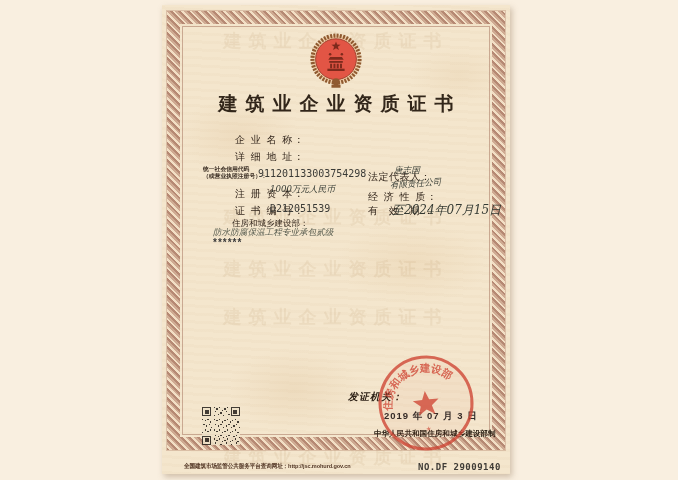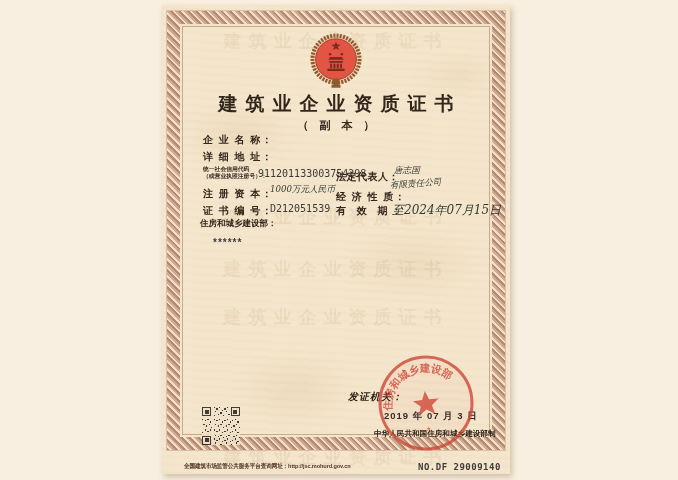--- a/index.html
+++ b/index.html
@@ -25,21 +25,21 @@
       rgba(171,113,90,.50) 4px 6px) 13;
   }
   .lace::after{content:"";position:absolute;inset:2px;border:1px solid rgba(150,95,75,.45);}
   .lace::before{content:"";position:absolute;inset:-14px;border:1px solid rgba(165,110,85,.30);}
   .wm{position:absolute;left:0;right:0;text-align:center;color:rgba(160,110,60,.09);
       font-size:18px;font-weight:bold;letter-spacing:7px;white-space:nowrap;overflow:hidden;}
   .title{position:absolute;left:0;right:0;top:86px;text-align:center;color:#32261a;
       font-size:19px;font-weight:bold;letter-spacing:8px;text-indent:8px;}
   .subtitle{position:absolute;left:0;right:0;top:113px;text-align:center;color:#32261a;
       font-size:11px;font-weight:bold;letter-spacing:4px;text-indent:4px;}
-  .lbl{position:absolute;color:#33261c;font-weight:bold;font-size:10px;letter-spacing:1.5px;white-space:nowrap;}
+  .lbl{position:absolute;color:#33261c;font-weight:normal;font-size:10px;letter-spacing:1.5px;white-space:nowrap;margin-left:32px;}
   .lbl-sm{position:absolute;color:#33261c;font-weight:bold;font-size:5.8px;line-height:7px;white-space:nowrap;}
   .val{position:absolute;color:#343a33;font-family:"DejaVu Serif",serif;font-style:italic;
       font-size:8.6px;white-space:nowrap;}
   .val-mono{position:absolute;color:#3a3a36;font-family:"DejaVu Sans Mono",monospace;
       font-size:8px;letter-spacing:0;white-space:nowrap;}
   .grade{color:#565b4e;}
   .stars{position:absolute;color:#3a3a3a;font-weight:bold;font-size:10px;letter-spacing:1px;}
   .issuer{position:absolute;left:186px;top:385px;color:#2e2217;font-weight:bold;font-size:10px;letter-spacing:1px;font-style:italic;}
   .date{position:absolute;left:222px;top:405px;color:#2f2b28;font-size:9.5px;font-weight:bold;letter-spacing:1px;white-space:nowrap;}
   .madeby{position:absolute;left:212px;top:424px;color:#2f2418;font-size:7.6px;font-weight:bold;
@@ -80,21 +80,20 @@
       <rect x="25.5" y="35" width="2.2" height="5" fill="#7e2a1c"></rect>
       <rect x="29.2" y="35" width="2.2" height="5" fill="#7e2a1c"></rect>
       <rect x="32.8" y="35" width="2.2" height="5" fill="#7e2a1c"></rect>
       <rect x="36.4" y="35" width="2.2" height="5" fill="#7e2a1c"></rect>
       <rect x="22.5" y="40.5" width="19" height="2.5" fill="#7e2a1c"></rect>
       <circle cx="32" cy="55" r="4" fill="#8f5a30"></circle>
       <rect x="27" y="58.5" width="10" height="3" fill="#8f5a30"></rect>
     </svg>
 
     <div class="title">建筑业企业资质证书</div>
-    <div class="subtitle">（ 副 本 ）</div>
 
     <div class="lbl" style="left:41px;top:128px">企 业 名 称：</div>
 
     <div class="lbl" style="left:41px;top:145px">详 细 地 址：</div>
 
     <div class="lbl-sm" style="left:41px;top:161px">
       <div>统一社会信用代码</div>
       <div>（或营业执照注册号）：</div>
     </div>
     <div class="val-mono" style="left:96px;top:163px;font-size:10px">911201133003754298</div>
@@ -105,20 +104,21 @@
     <div class="val" style="left:108px;top:179px">1000万元人民币</div>
     <div class="lbl" style="left:174px;top:185px">经 济 性 质：</div>
     <div class="val slant" style="left:228px;top:175px">有限责任公司</div>
 
     <div class="lbl" style="left:41px;top:199px">证 书 编 号：</div>
     <div class="val-mono" style="left:108px;top:198px;font-size:10px">D212051539</div>
     <div class="lbl" style="left:174px;top:199px;letter-spacing:4px">有  效  期：</div>
     <div class="val" style="left:230px;top:197px;font-size:12px">至2024年07月15日</div>
 
     <div class="lbl" style="left:38px;top:213px;font-size:8.5px;letter-spacing:0">住房和城乡建设部：</div>
+    <div class="val grade" style="left:51px;top:222px">防水防腐保温工程专业承包贰级</div>
     <div class="stars" style="left:51px;top:232px">******</div>
 
     <div class="issuer">发证机关：</div>
     <div class="date">2019 年 07 月 3 日</div>
     <div class="madeby">中华人民共和国住房和城乡建设部制</div>
 
     <svg class="seal" viewBox="0 0 100 100">
       <defs>
           <path id="sealArc" d="M16,62 A35,35 0 1 1 84,62" fill="none"></path>
         </defs>

